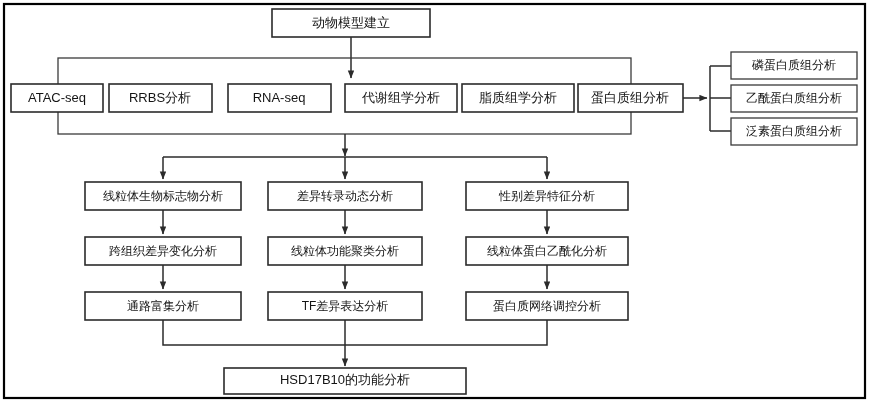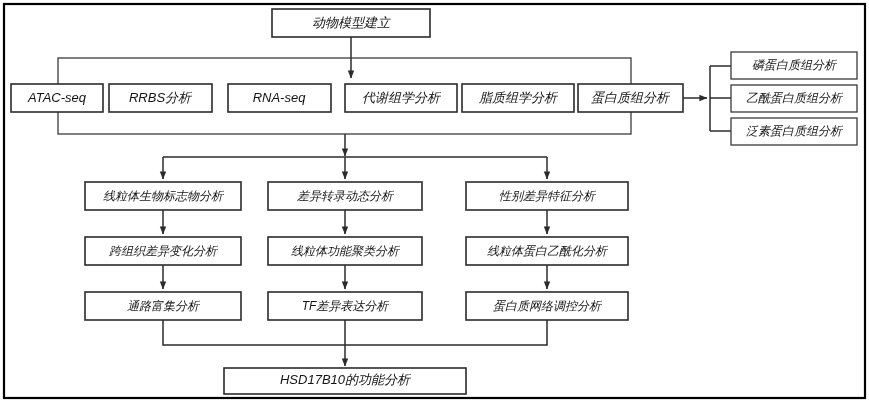--- a/index.html
+++ b/index.html
@@ -9,21 +9,20 @@
   }
   body {
     font-family: "Liberation Sans", "DejaVu Sans", sans-serif;
   }
   #page {
     position: relative;
     width: 869px;
     height: 402px;
     background: #ffffff;
     overflow: hidden;
-    font-style: italic;
   }
   #flow {
     display: block;
     width: 869px;
     height: 402px;
   }
   .node-rect {
     fill: #ffffff;
     stroke: #2b2b2b;
     stroke-width: 1.6;

